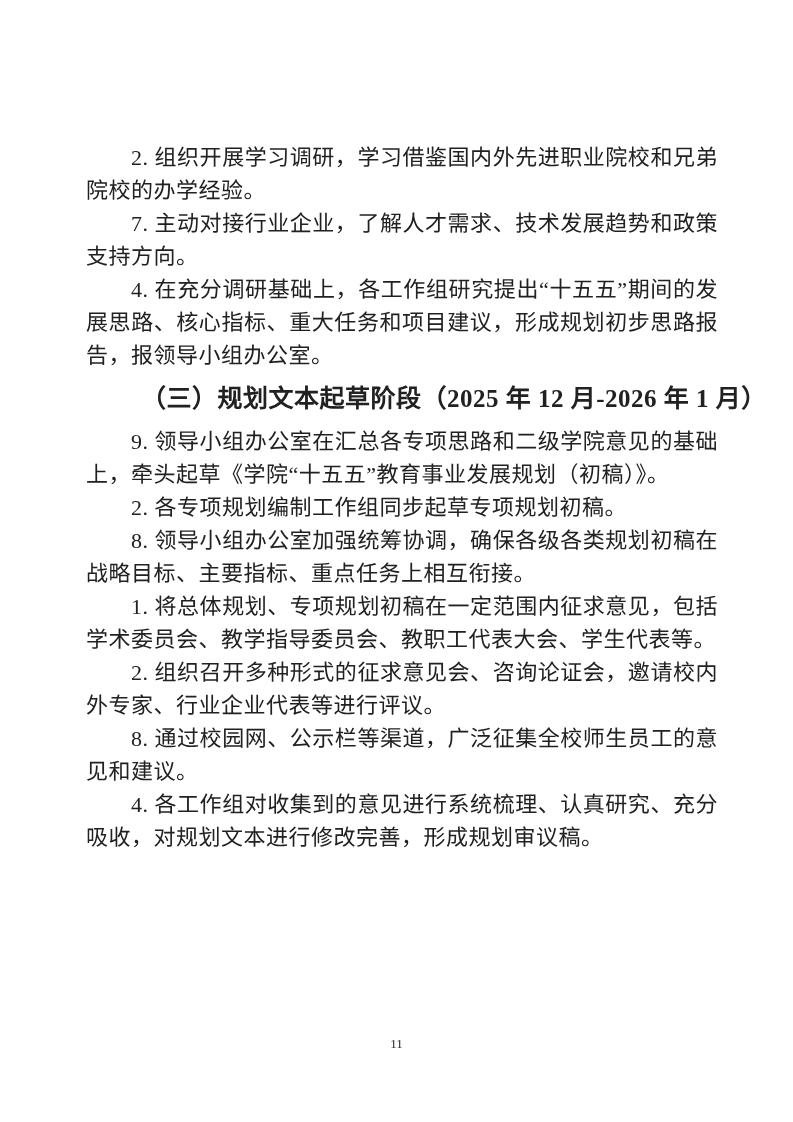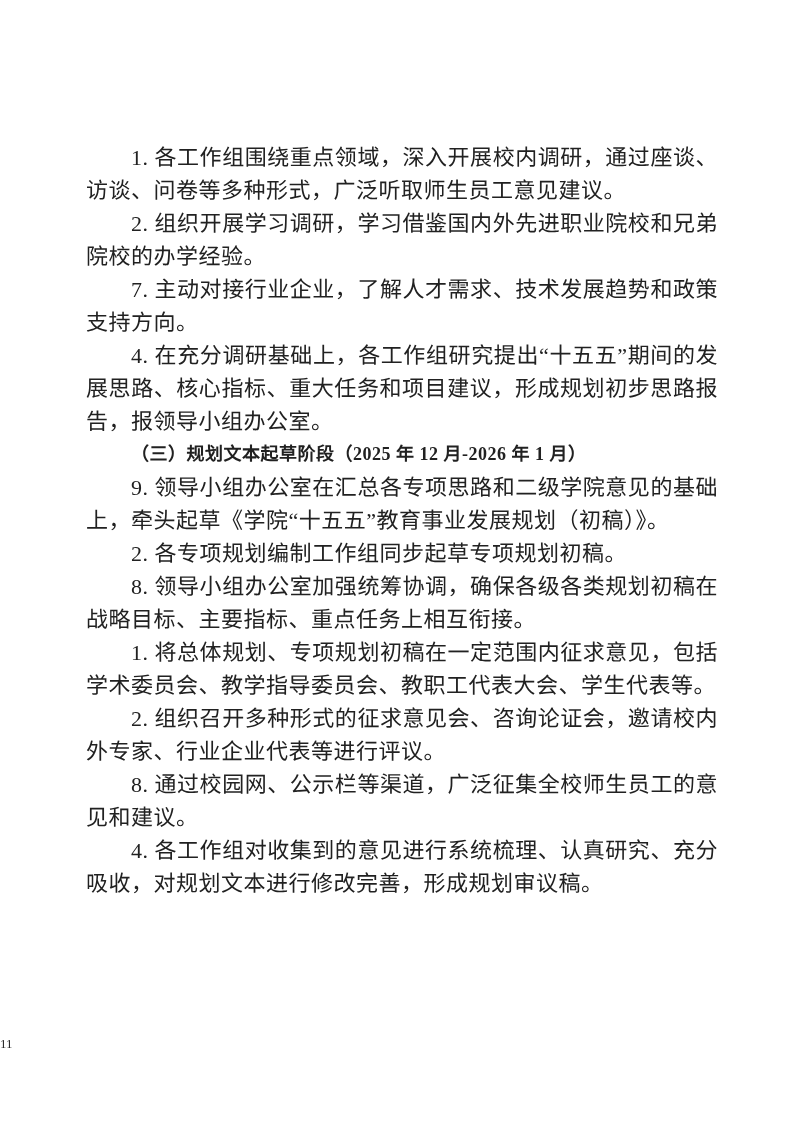--- a/index.html
+++ b/index.html
@@ -25,45 +25,44 @@
   .para {
     margin: 0;
     font-size: 22px;
     line-height: 33px;
     letter-spacing: 0.5px;
     text-align: justify;
     text-indent: 45px;
     font-weight: normal;
   }
   .heading {
-    margin: 0;
-    font-size: 18px;
+    margin: 10px;
+    font-size: 25px;
     line-height: 33px;
     letter-spacing: 0.5px;
     text-indent: 45px;
     font-weight: bold;
     white-space: nowrap;
   }
   .page-footer {
     position: absolute;
     left: 0;
     top: 1036px;
     width: 100%;
-    text-align: left;
+    text-align: center;
     font-size: 13px;
     color: #2a2a2a;
     font-family: "Liberation Serif", serif;
   }
 </style>
 </head>
 <body>
 
 <div class="page">
   <div class="content">
-    <p class="para">1. 各工作组围绕重点领域，深入开展校内调研，通过座谈、访谈、问卷等多种形式，广泛听取师生员工意见建议。</p>
     <p class="para">2. 组织开展学习调研，学习借鉴国内外先进职业院校和兄弟院校的办学经验。</p>
     <p class="para">7. 主动对接行业企业，了解人才需求、技术发展趋势和政策支持方向。</p>
     <p class="para">4. 在充分调研基础上，各工作组研究提出“十五五”期间的发展思路、核心指标、重大任务和项目建议，形成规划初步思路报告，报领导小组办公室。</p>
     <p class="heading">（三）规划文本起草阶段（2025 年 12 月-2026 年 1 月）</p>
     <p class="para">9. 领导小组办公室在汇总各专项思路和二级学院意见的基础上，牵头起草《学院“十五五”教育事业发展规划（初稿）》。</p>
     <p class="para">2. 各专项规划编制工作组同步起草专项规划初稿。</p>
     <p class="para">8. 领导小组办公室加强统筹协调，确保各级各类规划初稿在战略目标、主要指标、重点任务上相互衔接。</p>
     <p class="para">1. 将总体规划、专项规划初稿在一定范围内征求意见，包括学术委员会、教学指导委员会、教职工代表大会、学生代表等。</p>
     <p class="para">2. 组织召开多种形式的征求意见会、咨询论证会，邀请校内外专家、行业企业代表等进行评议。</p>
     <p class="para">8. 通过校园网、公示栏等渠道，广泛征集全校师生员工的意见和建议。</p>

